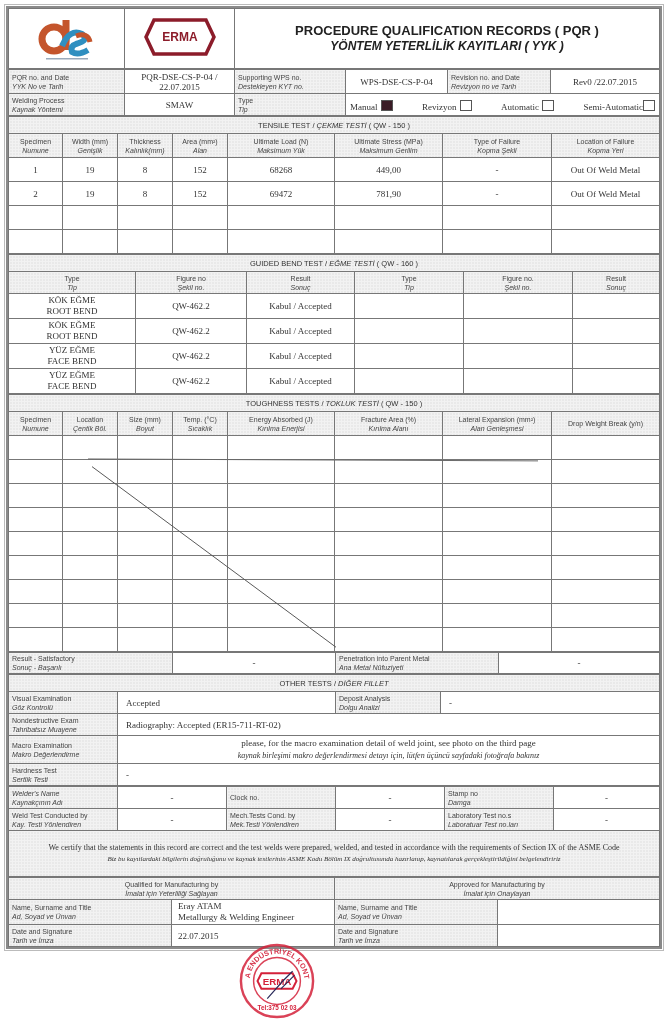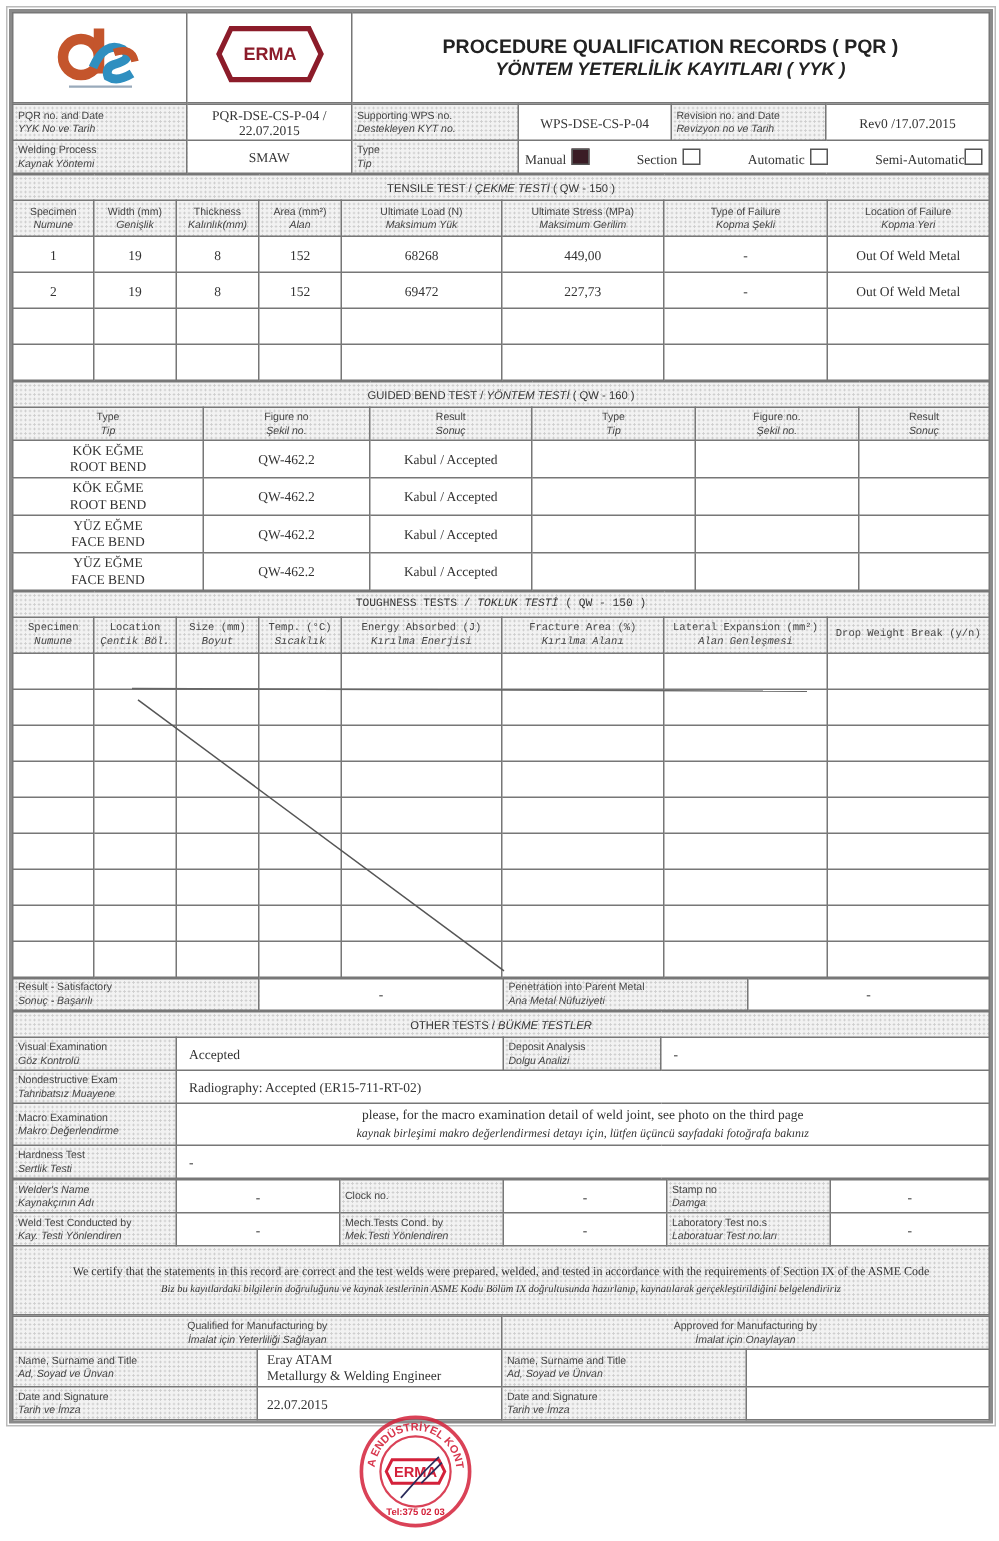--- a/index.html
+++ b/index.html
@@ -14,21 +14,21 @@
   .val { font-family: "Liberation Serif", serif; font-size: 9px; text-align: center; color: #333; }
   .val.left { text-align: left; padding-left: 8px; }
   .sec { font-size: 7.5px; text-align: center; height: 14px; color: #333; }
   .title1 { font-weight: bold; font-size: 13px; text-align: center; color: #222; line-height: 16px; }
   .title2 { font-weight: bold; font-style: italic; font-size: 12px; text-align: center; color: #222; line-height: 15px; }
   .chk { display: inline-block; width: 10px; height: 9px; border: 1px solid #555; vertical-align: middle; margin-left: 3px; }
   .chk.on { background: #3a1c25; }
   .type-row span.opt { font-family: "Liberation Serif", serif; font-size: 9px; text-align: center; }
   .cert { font-family: "Liberation Serif", serif; font-size: 8px; text-align: center; line-height: 11px; }
   .stamp { position: absolute; left: 238px; top: 942px; width: 78px; height: 78px; pointer-events: none; }
-  .tough-wrap { position: relative; font-family: Liberation Mono, monospace; }
+  .tough-wrap { position: relative; }
   .tough-lines { position: absolute; left: 0; top: 0; width: 100%; height: 100%; pointer-events: none; }
 </style>
 </head>
 <body>
 
 <div class="page">
 
   <table>
     <colgroup>
         <col style="width:116px">
@@ -69,30 +69,30 @@
         <col style="width:103px">
         <col>
       </colgroup>
     <tbody>
         <tr style="height:24px">
       <td class="shade lbl left"><span>PQR no. and Date</span><br><i>YYK No ve Tarih</i></td>
       <td class="val">PQR-DSE-CS-P-04 / 22.07.2015</td>
       <td class="shade lbl left"><span>Supporting WPS no.</span><br><i>Destekleyen KYT no.</i></td>
       <td class="val">WPS-DSE-CS-P-04</td>
       <td class="shade lbl left"><span>Revision no. and Date</span><br><i>Revizyon no ve Tarih</i></td>
-      <td class="val">Rev0 /17.07.2015</td>
+      <td class="val">Rev0 /22.07.2015</td>
     </tr>
     <tr style="height:22px" class="type-row">
       <td class="shade lbl left"><span>Welding Process</span><br><i>Kaynak Yöntemi</i></td>
       <td class="val">SMAW</td>
       <td class="shade lbl left"><span>Type</span><br><i>Tip</i></td>
       <td colspan="3" style="padding:0 4px">
         <div style="display:flex;justify-content:space-between;align-items:center">
           <span><span class="opt">Manual</span><span class="chk on"></span></span>
-          <span><span class="opt">Section</span><span class="chk"></span></span>
+          <span><span class="opt">Revizyon</span><span class="chk"></span></span>
           <span><span class="opt">Automatic</span><span class="chk"></span></span>
           <span><span class="opt">Semi-Automatic</span><span class="chk" style="margin-left:0"></span></span>
         </div>
       </td>
     </tr>
   </tbody>
     </table>
 
   <table>
     <colgroup>
@@ -130,21 +130,21 @@
           <td class="val">449,00</td>
           <td class="val">-</td>
           <td class="val">Out Of Weld Metal</td>
         </tr>
         <tr style="height: 24px;">
           <td class="val">2</td>
           <td class="val">19</td>
           <td class="val">8</td>
           <td class="val">152</td>
           <td class="val">69472</td>
-          <td class="val">227,73</td>
+          <td class="val">781,90</td>
           <td class="val">-</td>
           <td class="val">Out Of Weld Metal</td>
         </tr>
         <tr style="height: 24px;">
           <td class="val"></td>
           <td class="val"></td>
           <td class="val"></td>
           <td class="val"></td>
           <td class="val"></td>
           <td class="val"></td>
@@ -168,21 +168,21 @@
     <colgroup>
         <col style="width:127px">
         <col style="width:111px">
         <col style="width:108px">
         <col style="width:109px">
         <col style="width:109px">
         <col>
       </colgroup>
     <tbody>
         <tr>
-          <td colspan="6" class="shade sec"><span>GUIDED BEND TEST / </span><i>YÖNTEM TESTİ</i><span> ( QW - 160 )</span></td>
+          <td colspan="6" class="shade sec"><span>GUIDED BEND TEST / </span><i>EĞME TESTİ</i><span> ( QW - 160 )</span></td>
         </tr>
     <tr style="height:22px" id="bend-head">
           <td class="shade lbl"><span>Type</span><br><i>Tip</i></td>
           <td class="shade lbl"><span>Figure no</span><br><i>Şekil no.</i></td>
           <td class="shade lbl"><span>Result</span><br><i>Sonuç</i></td>
           <td class="shade lbl"><span>Type</span><br><i>Tip</i></td>
           <td class="shade lbl"><span>Figure no.</span><br><i>Şekil no.</i></td>
           <td class="shade lbl"><span>Result</span><br><i>Sonuç</i></td>
         </tr>
     </tbody>
@@ -367,21 +367,21 @@
 
   <table>
     <colgroup>
         <col style="width:109px">
         <col style="width:218px">
         <col style="width:105px">
         <col>
       </colgroup>
     <tbody>
         <tr>
-          <td colspan="4" class="shade sec"><span>OTHER TESTS / </span><i>BÜKME TESTLER</i></td>
+          <td colspan="4" class="shade sec"><span>OTHER TESTS / </span><i>DİĞER FILLET</i></td>
         </tr>
     <tr style="height:22px">
       <td class="shade lbl left"><span>Visual Examination</span><br><i>Göz Kontrolü</i></td>
       <td class="val left">Accepted</td>
       <td class="shade lbl left"><span>Deposit Analysis</span><br><i>Dolgu Analizi</i></td>
       <td class="val left">-</td>
     </tr>
     <tr style="height:22px">
       <td class="shade lbl left"><span>Nondestructive Exam</span><br><i>Tahribatsız Muayene</i></td>
       <td colspan="3" class="val left">Radiography: Accepted (ER15-711-RT-02)</td>

